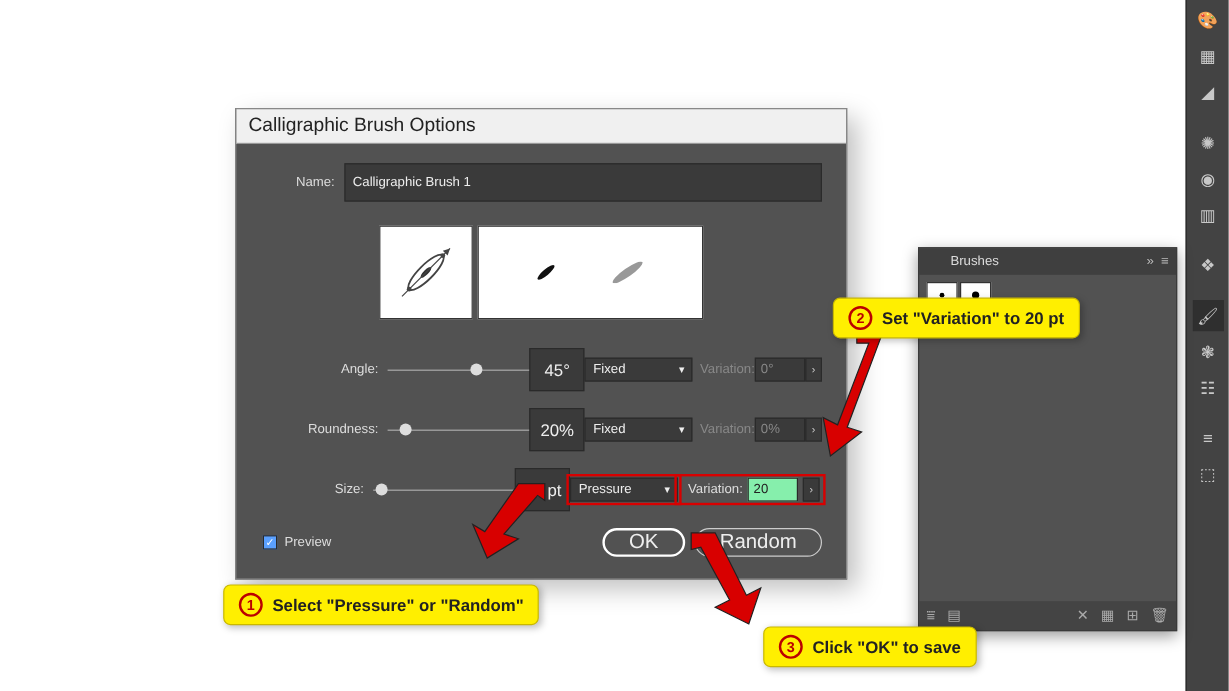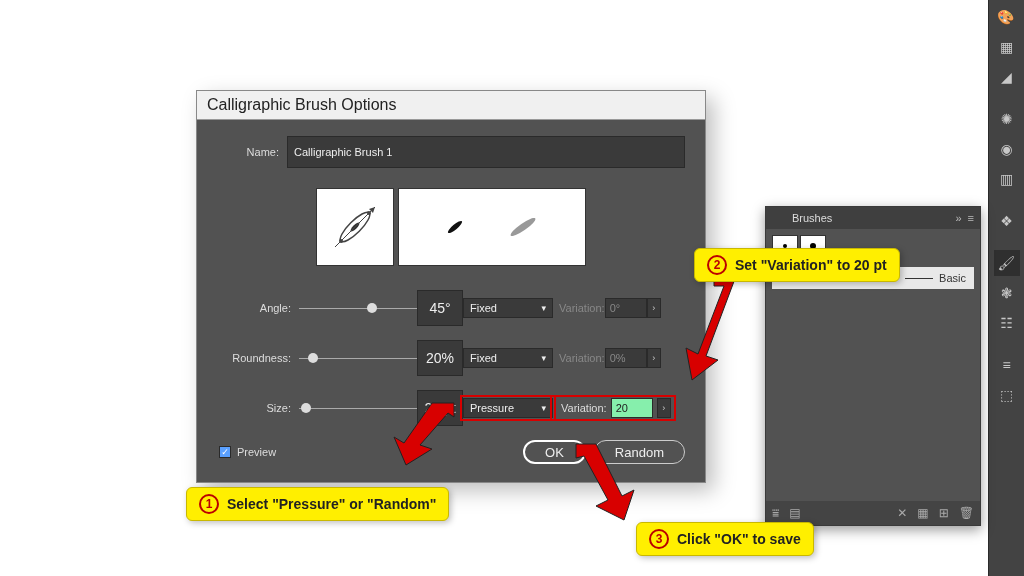--- a/index.html
+++ b/index.html
@@ -28,41 +28,41 @@
 .dialog-body { padding: 16px 20px 14px 20px; font-size: 11px; }
 .row { display: flex; align-items: center; margin-bottom: 20px; }
 .lbl { width: 70px; text-align: right; padding-right: 8px; color: #ddd; }
 .name-input { flex: 1; background: #3a3a3a; border: 1px solid #2a2a2a; color: #eee; height: 32px; padding: 0 6px; font-size: 11px; }
 
 .preview-row { display: flex; justify-content: center; gap: 4px; margin: 20px 0 24px 0; }
 .preview-a, .preview-b { background: #fff; border: 1px solid #333; height: 78px; }
 .preview-a { width: 78px; display: flex; align-items: center; justify-content: center; }
 .preview-b { width: 188px; display: flex; align-items: center; justify-content: center; gap: 40px; }
 
-.ctl-row { display: flex; align-items: center; gap: 0; margin-bottom: 14px; }
+.ctl-row { display: flex; align-items: center; gap: 0; margin-bottom: 14px; justify-content: flex-end; }
 .ctl-row .lbl { width: 82px; }
 .slider { position: relative; width: 118px; height: 10px; }
 .slider-track { position: absolute; top: 50%; left: 0; right: 0; height: 1px; background: #aaa; }
 .slider-thumb { position: absolute; top: 50%; width: 10px; height: 10px; background: #ddd; border-radius: 50%; transform: translate(-50%,-50%); }
 .val-box { width: 46px; height: 36px; background: #3a3a3a; border: 1px solid #2a2a2a; color: #eee; text-align: center; font-size: 14px; display: flex; align-items: center; justify-content: center; }
 .dropdown { width: 90px; height: 20px; background: #3a3a3a; border: 1px solid #2a2a2a; color: #eee; font-size: 11px; display: flex; align-items: center; justify-content: space-between; padding: 0 6px; }
 .dropdown .chev { font-size: 9px; }
 .var-lbl { color: #888; font-size: 11px; margin-left: 6px; }
 .var-lbl.active { color: #ddd; }
 .var-box { width: 42px; height: 20px; background: #3a3a3a; border: 1px solid #2a2a2a; color: #888; text-align: left; padding: 0 4px; font-size: 11px; display: flex; align-items: center; }
 .var-box.active { background: #86efac; color: #222; }
 .stepper { width: 14px; height: 20px; background: #3a3a3a; border: 1px solid #2a2a2a; color: #ccc; font-size: 9px; display: flex; align-items: center; justify-content: center; }
 
 .redbox { outline: 2px solid #d80000; outline-offset: 1px; }
 
 .dialog-footer { display: flex; align-items: center; padding: 0 0 4px 2px; margin-top: 6px; }
 .preview-chk { display: flex; align-items: center; gap: 6px; font-size: 11px; }
 .preview-chk .box { width: 12px; height: 12px; background: #5aa0ff; border: 1px solid #2a2a2a; display: flex; align-items: center; justify-content: center; color: #fff; font-size: 9px; }
 .dialog-footer .spacer { flex: 1; }
-.btn { height: 24px; padding: 0 20px; border: 1px solid #ccc; border-radius: 12px; background: transparent; color: #eee; font-size: 13px; display: flex; align-items: center; margin-left: 8px; cursor: pointer; }
+.btn { height: 24px; padding: 0 20px; border: 1px solid #ccc; border-radius: 12px; background: transparent; color: #eee; font-size: 17px; display: flex; align-items: center; margin-left: 8px; cursor: pointer; }
 .btn.primary { border: 2px solid #fff; }
 
 
 .callout { position: absolute; background: #ffef00; border: 1px solid #c9b800; border-radius: 6px; padding: 6px 12px; font-size: 14px; font-weight: 700; color: #222; display: flex; align-items: center; gap: 8px; box-shadow: 2px 2px 6px rgba(0,0,0,.25); }
 .callout .num { width: 20px; height: 20px; border: 2px solid #b00; border-radius: 50%; color: #b00; display: flex; align-items: center; justify-content: center; font-size: 12px; font-weight: 800; background: #ffef00; }
 
 .arrow { position: absolute; pointer-events: none; }
 </style>
 </head>
 <body>
@@ -94,24 +94,20 @@
       <span>≡</span>
     </span>
   </div>
   <div class="swatches">
     <div class="swatch">
         <span style="width:4px;height:4px;background:#000;border-radius:50%"></span>
       </div>
     <div class="swatch">
         <span style="width:6px;height:6px;background:#000;border-radius:50%"></span>
       </div>
-  </div>
-  <div class="basic-row">
-    <span class="basic-line"></span>
-    <span>Basic</span>
   </div>
   <div class="footer">
     <span>⩸</span>
     <span>▤</span>
     <span class="spacer"></span>
     <span>✕</span>
     <span>▦</span>
     <span>⊞</span>
     <span>🗑</span>
   </div>

